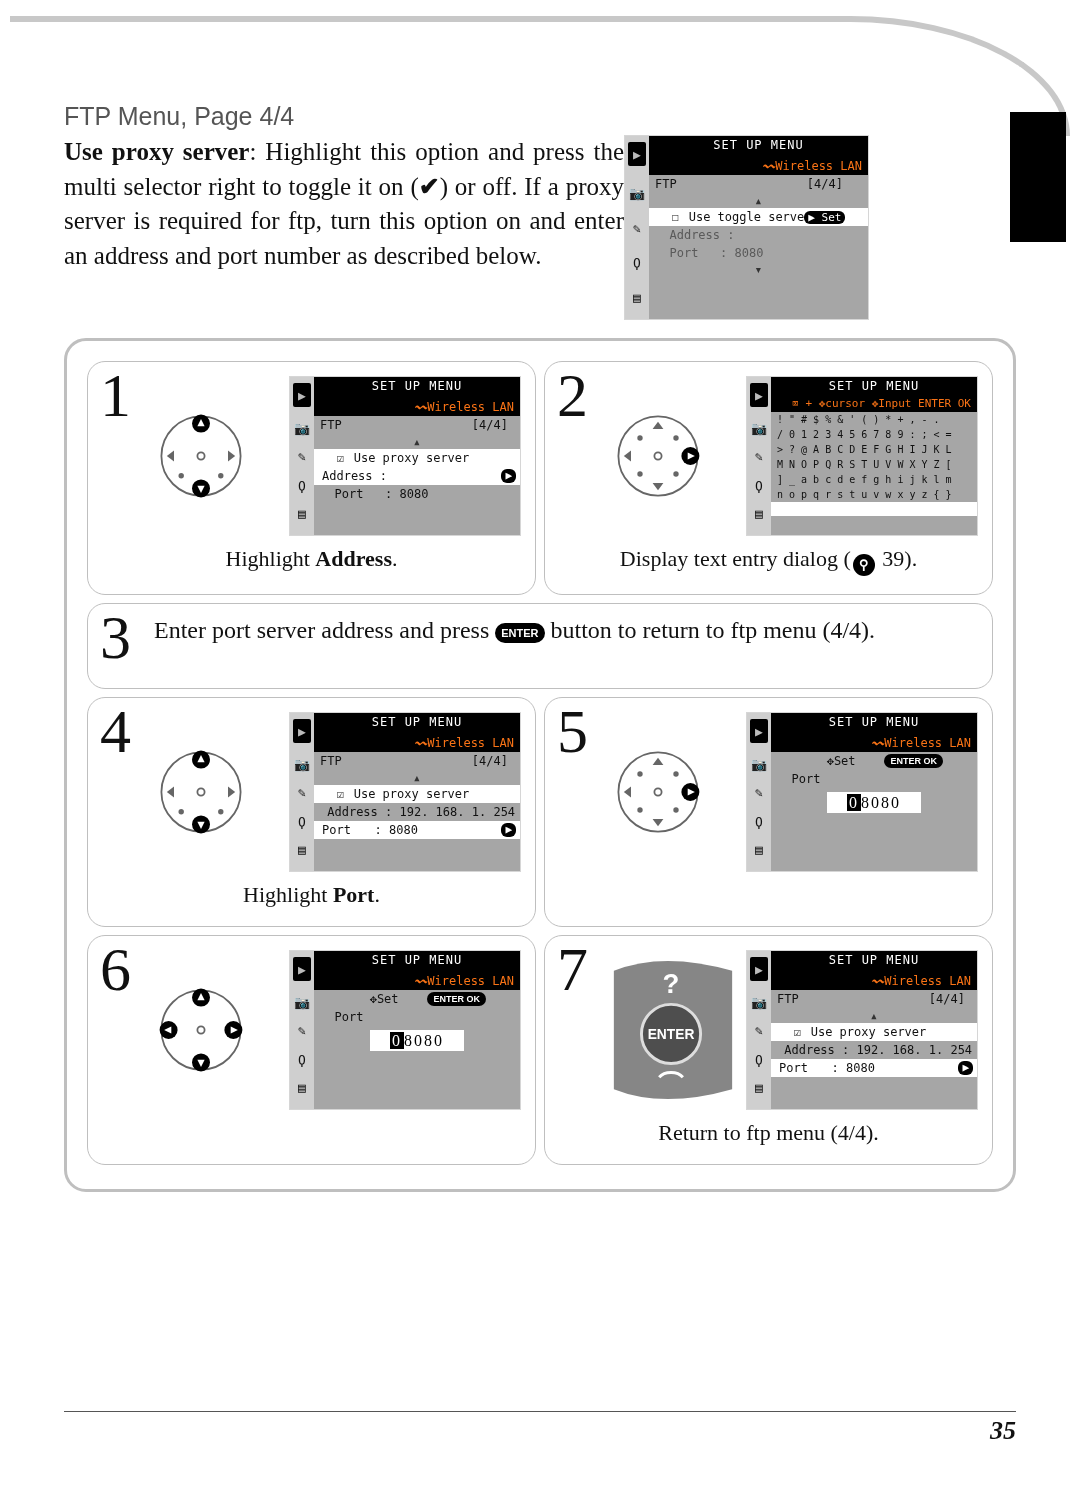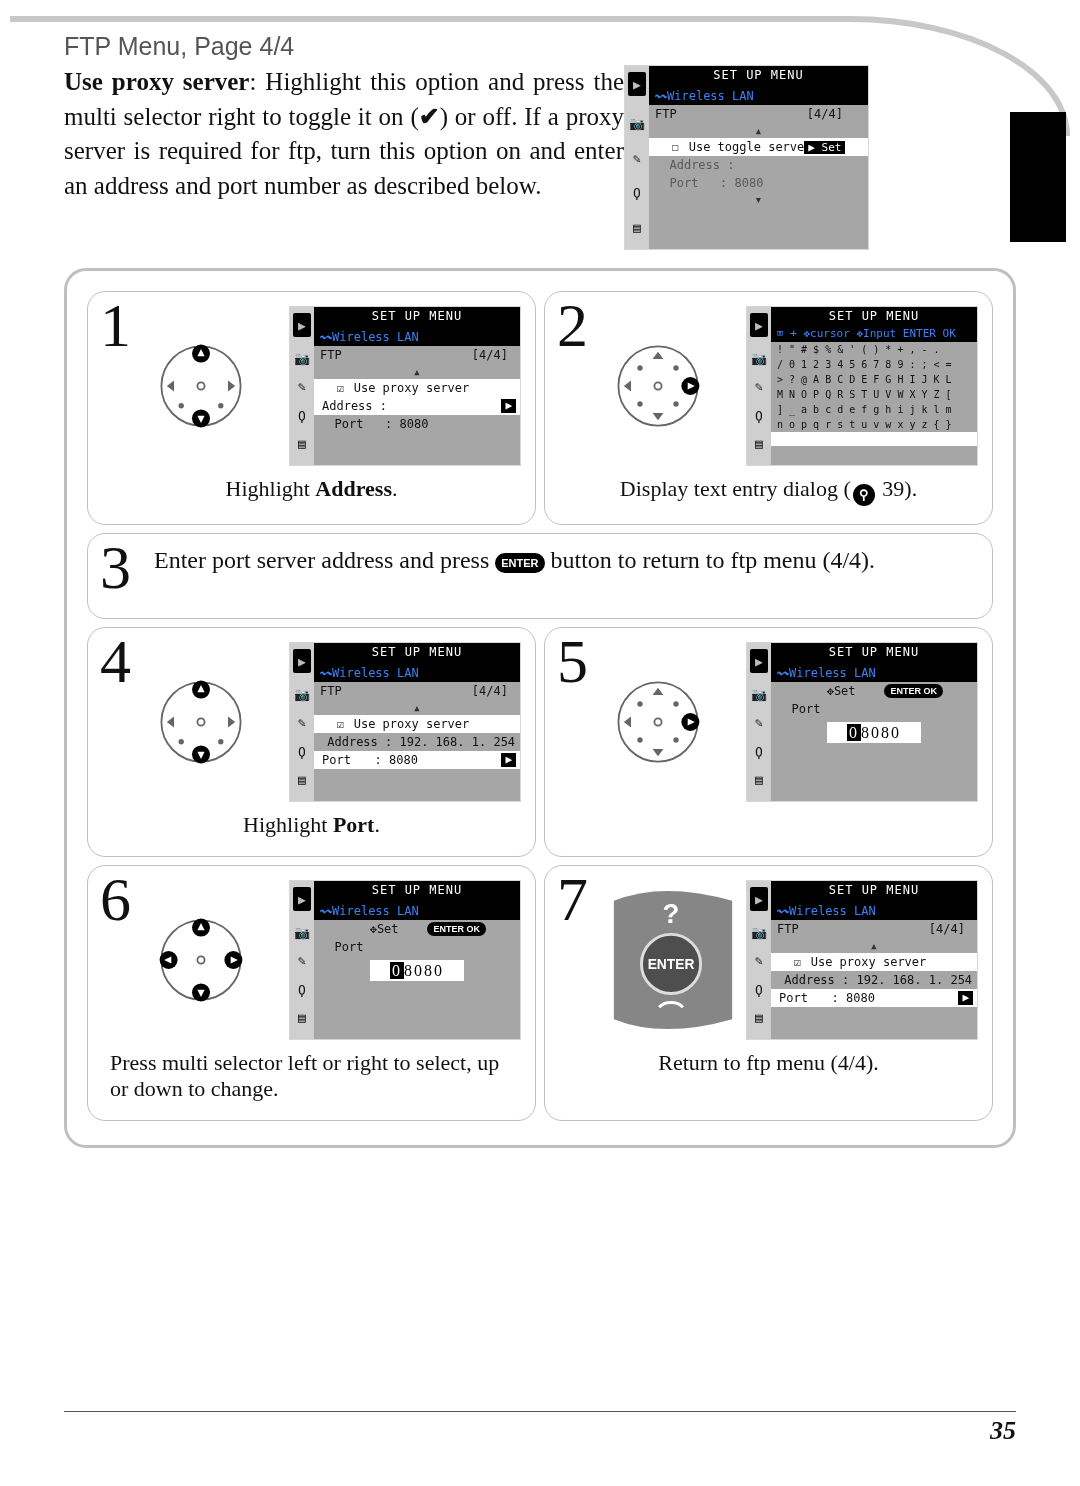--- a/index.html
+++ b/index.html
@@ -18,21 +18,21 @@
     background: #fff;
     font-family: Georgia, "Times New Roman", serif;
     color: var(--ink);
     width: var(--page-width);
   }
   
   .page {
     position: relative;
     width: var(--page-width);
     min-height: 1486px;
-    padding: 32px 64px 56px 64px;
+    padding: 102px 64px 56px 64px;
   }
   .page-curve {
     
     position: absolute;
     left: 10px; right: 10px; top: 16px;
     height: 120px;
     border-right: 6px solid #c8c8c8;
     border-top: 6px solid #c8c8c8;
     border-top-right-radius: 220px 120px;
     pointer-events: none;
@@ -99,35 +99,35 @@
   .lcd-body {
     position:absolute; left:24px; right:0; top:0; bottom:0;
     display:flex; flex-direction:column;
   }
   .lcd-title {
     background:#000; color:#fff; text-align:center;
     padding:2px 0; letter-spacing:1px;
     font-size:12px;
   }
   .lcd-sub {
-    background:#000; color:#3b82f6; padding:2px 6px; font-size:12px;
-    text-align:left;
+    background:#000; color:#f97316; padding:2px 6px; font-size:12px;
+    text-align:right;
   }
   .lcd-sub.small { font-size:11px; }
   .lcd-row {
     padding:2px 6px; font-size:12px;
     color: var(--ink);
     white-space: pre;
   }
   .lcd-row.white { background:#fff; }
   .lcd-row.grey  { color:#5a5a5a; }
   .lcd-arrow { text-align:center; font-size:13px; color:#333; }
   .lcd-hl-btn {
     display:inline-block; background:#000; color:#fff;
-    padding:0 4px; border-radius:0; font-size:11px;
+    padding:0 4px; border-radius:6px; font-size:11px;
   }
   .lcd-chk { display:inline-block; width:12px; text-align:center; }
 
   
   .steps-frame {
     border: 3px solid var(--light);
     border-radius: 22px;
     padding: 16px 16px 20px 16px;
     margin-top: 18px;
   }
@@ -451,21 +451,20 @@
               <div class="lcd-title">SET UP MENU</div>
               <div class="lcd-sub">〰<span>Wireless LAN</span></div>
               <div class="lcd-row" style="text-align:center;">   <span>✥Set</span>    <span class="enter-glyph" style="min-width:auto;height:14px;font-size:9px">ENTER OK</span></div>
               <div class="lcd-row">  <span>Port</span></div>
               <div style="text-align:center;margin-top:6px">
                  <span class="port-pill"><span class="cursor">0</span><span>8080</span></span>
               </div>
             </div>
           </div>
         </div>
-        <p class="step-caption" style="text-align:left;margin-left:8px">Press multi selector left or right to select, up or down to change.</p>
       </div>
 
       <div class="cell">
         <div class="step-num">7</div>
         <div class="step-body">
           <div class="step-left-spacer"></div>
           <div class="enter-btn">
             <svg viewBox="0 0 120 140">
               <path d="M0,10 Q 50,-10 120,10 L120,130 Q 50,150 0,130 Z" fill="#868686"></path>
               <ellipse cx="58" cy="74" rx="30" ry="30" fill="#4e4e4e" stroke="#ddd" stroke-width="3"></ellipse>

